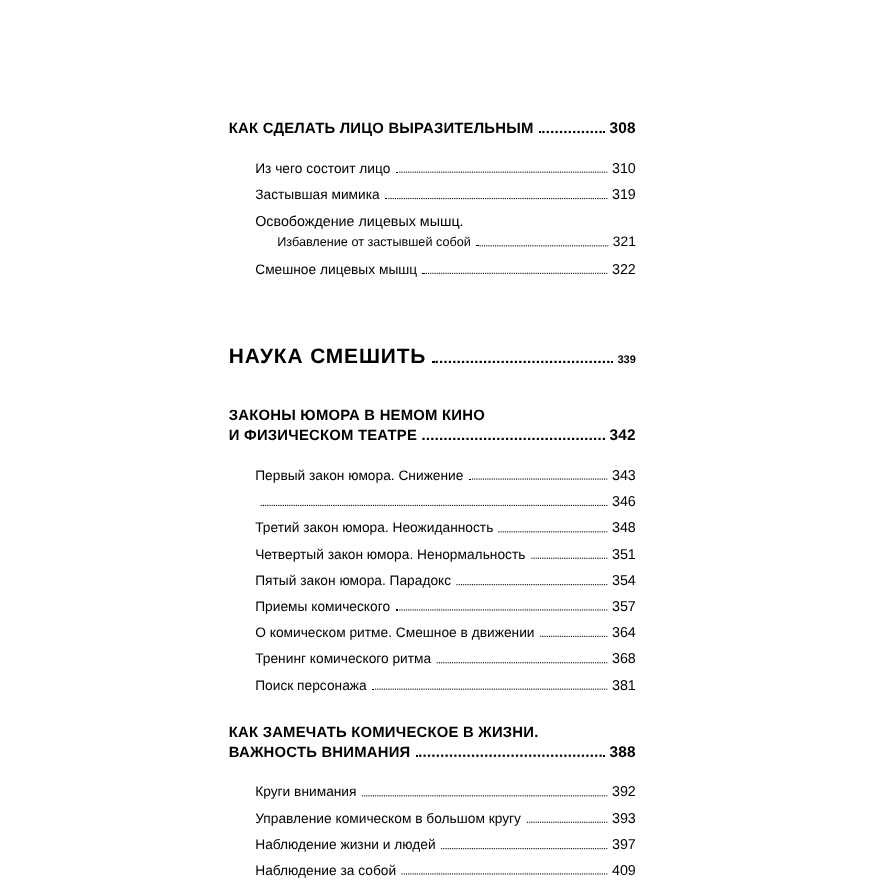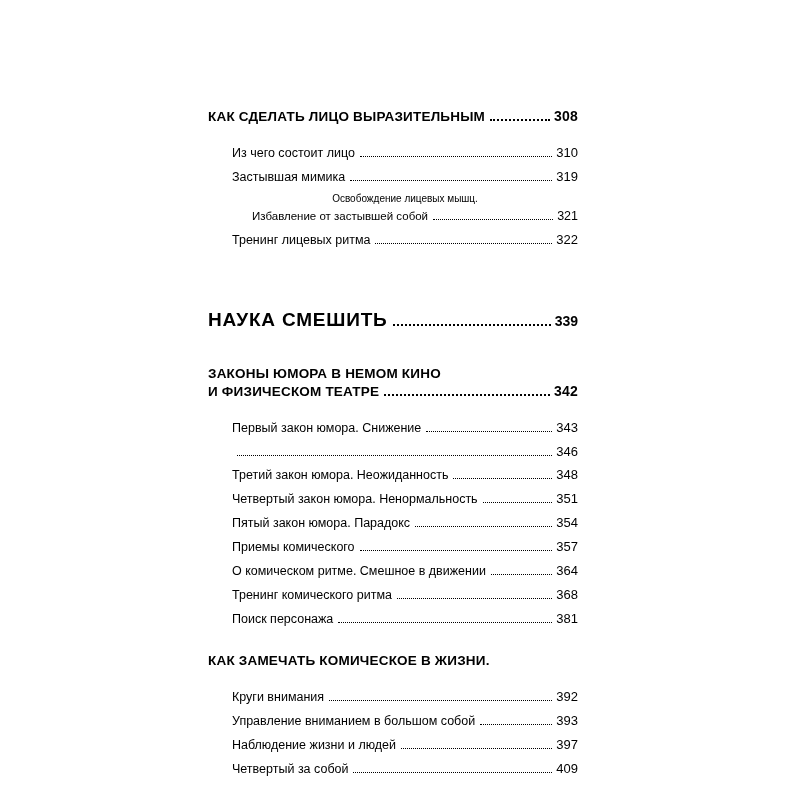--- a/index.html
+++ b/index.html
@@ -57,21 +57,21 @@
   .head .pg { font-size: 14px; font-weight: bold; }
   .head .leader { border-bottom: 2px dotted #000; margin-bottom: 5px; }
 
   
   .bighead {
     font-weight: bold;
     font-size: 19px;
     letter-spacing: 0.8px;
     line-height: 1.2;
   }
-  .bighead .pg { font-size: 14px; font-weight: bold; letter-spacing: 0; }
+  .bighead .pg { font-size: 10px; font-weight: bold; letter-spacing: 0; }
   .bighead .leader { border-bottom: 2px dotted #000; margin-bottom: 6px; }
 
   
   .sub {
     font-size: 12.5px;
     line-height: 1.35;
     padding-left: 24px;
     box-sizing: border-box;
     width: 100%;
   }
@@ -82,23 +82,22 @@
     line-height: 1.35;
     padding-left: 44px;
     box-sizing: border-box;
     width: 100%;
   }
   .sub2 .pg { font-size: 12.5px; }
 
   
   .plain {
     padding-left: 24px;
-    font-size: 10px;
+    font-size: 13px;
     line-height: 1.35;
-    text-align: center;
   }
 
   .gap-sm { height: 6px; }
   .gap-md { height: 26px; }
   .gap-lg { height: 34px; }
   .gap-xs { height: 3px; }
   .gap-block { height: 18px; }
 </style>
 </head>
 <body>
@@ -133,21 +132,21 @@
     <div class="gap-xs"></div>
 
     <div class="row sub2">
       <span class="txt">Избавление от застывшей собой</span>
       <span class="leader"></span>
       <span class="pg">321</span>
     </div>
     <div class="gap-sm"></div>
 
     <div class="row sub">
-      <span class="txt">Тренинг лицевых ритма</span>
+      <span class="txt">Смешное лицевых мышц</span>
       <span class="leader"></span>
       <span class="pg">322</span>
     </div>
 
     <div class="gap-lg"></div>
     <div class="gap-md"></div>
 
     <div class="row bighead">
       <span class="txt">НАУКА СМЕШИТЬ</span>
       <span class="leader"></span>
@@ -225,44 +224,49 @@
       <span class="txt">Поиск персонажа</span>
       <span class="leader"></span>
       <span class="pg">381</span>
     </div>
 
     <div class="gap-md"></div>
 
     <div class="head">
       <span>КАК ЗАМЕЧАТЬ КОМИЧЕСКОЕ В ЖИЗНИ.</span>
     </div>
+    <div class="row head">
+      <span class="txt">ВАЖНОСТЬ ВНИМАНИЯ</span>
+      <span class="leader"></span>
+      <span class="pg">388</span>
+    </div>
     <div class="gap-block"></div>
 
     <div class="row sub">
       <span class="txt">Круги внимания</span>
       <span class="leader"></span>
       <span class="pg">392</span>
     </div>
     <div class="gap-sm"></div>
 
     <div class="row sub">
-      <span class="txt">Управление вниманием в большом собой</span>
+      <span class="txt">Управление комическом в большом кругу</span>
       <span class="leader"></span>
       <span class="pg">393</span>
     </div>
     <div class="gap-sm"></div>
 
     <div class="row sub">
       <span class="txt">Наблюдение жизни и людей</span>
       <span class="leader"></span>
       <span class="pg">397</span>
     </div>
     <div class="gap-sm"></div>
 
     <div class="row sub">
-      <span class="txt">Четвертый за собой</span>
+      <span class="txt">Наблюдение за собой</span>
       <span class="leader"></span>
       <span class="pg">409</span>
     </div>
     <div class="gap-sm"></div>
 
   </div>
 </div>
 
 </body></html>

